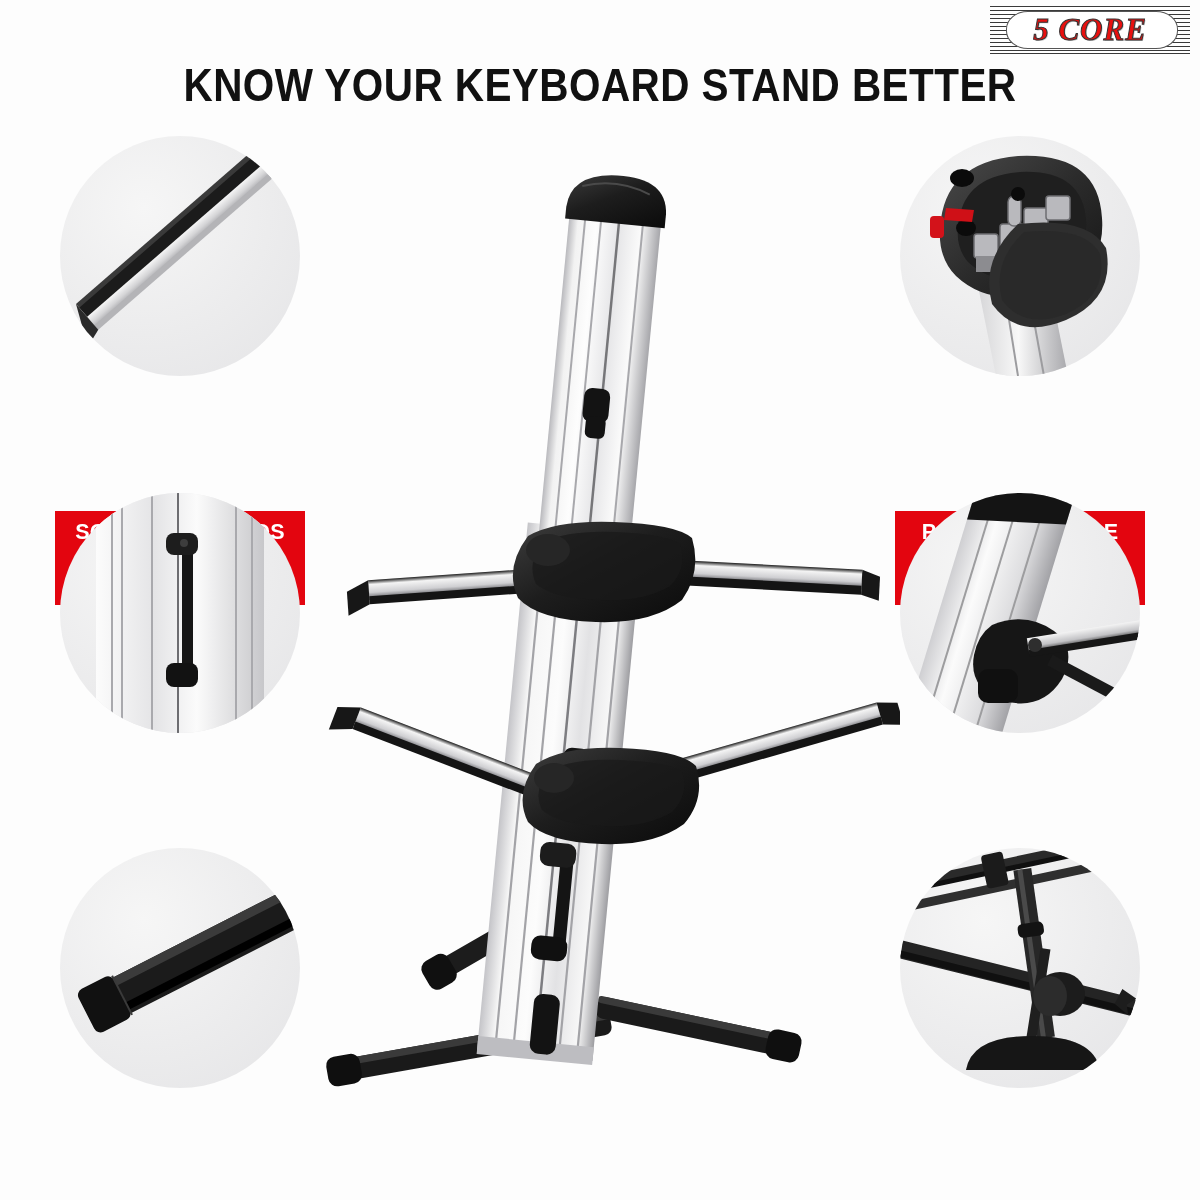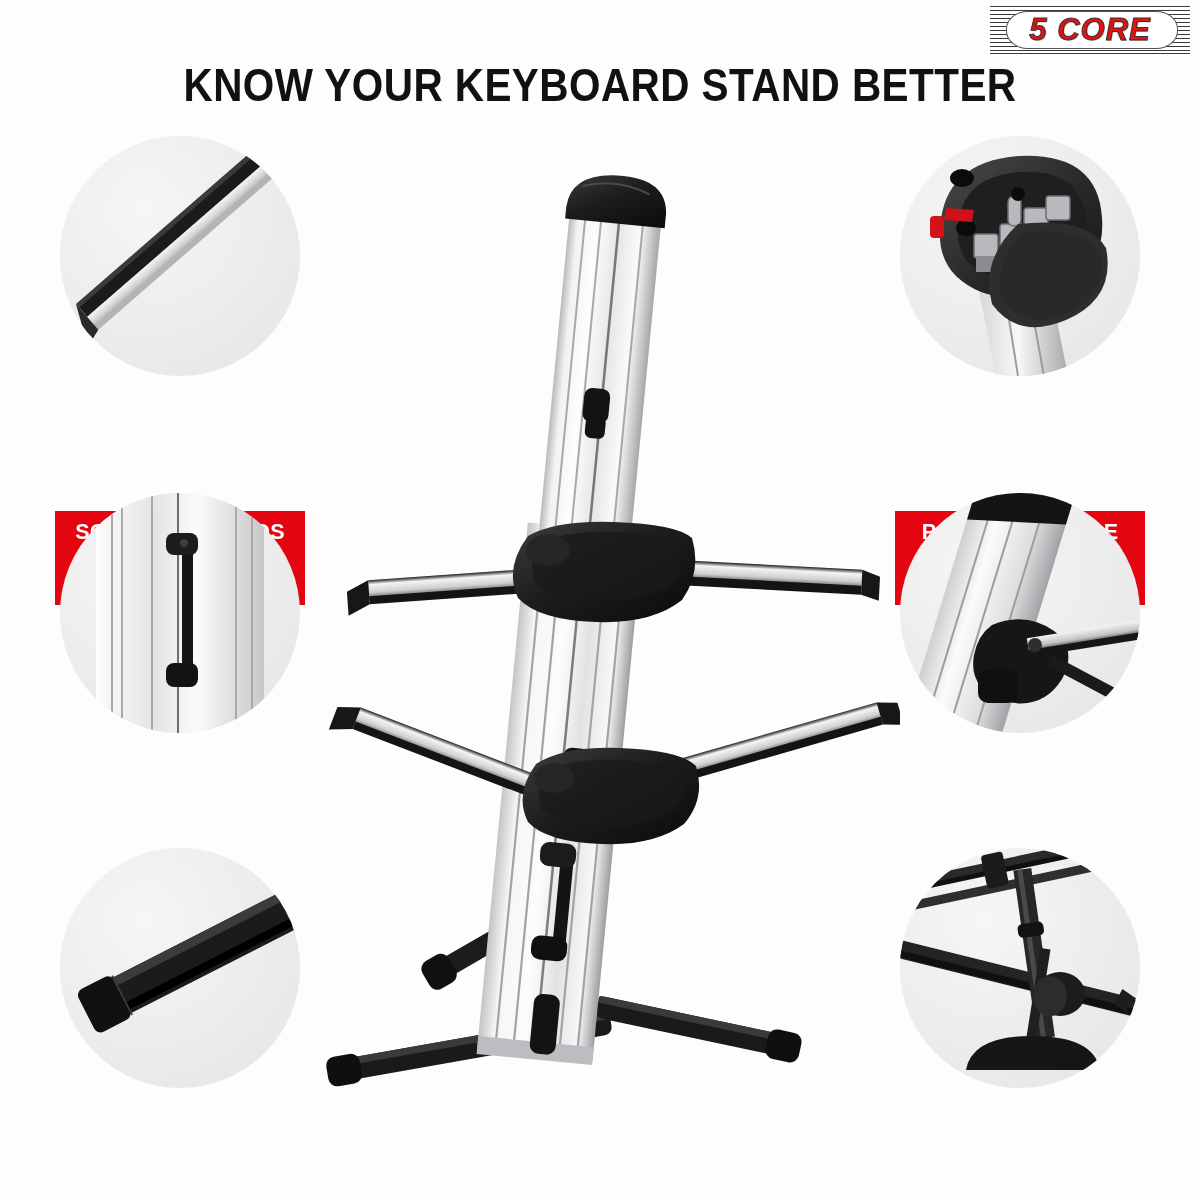--- a/index.html
+++ b/index.html
@@ -55,20 +55,21 @@
     align-items: center;
     justify-content: center;
     font-size: 31px;
     font-weight: bold;
     font-style: italic;
     letter-spacing: 1px;
     color: #e8100f;
     -webkit-text-stroke: 1px #333;
     text-shadow: 1px 1px 0 rgba(0,0,0,.25);
     white-space: nowrap;
+    font-family: Liberation Serif, serif;
   }
 
   
   .page-title {
     position: absolute;
     top: 58px;
     left: 0;
     width: 1200px;
     text-align: center;
     font-size: 46px;

